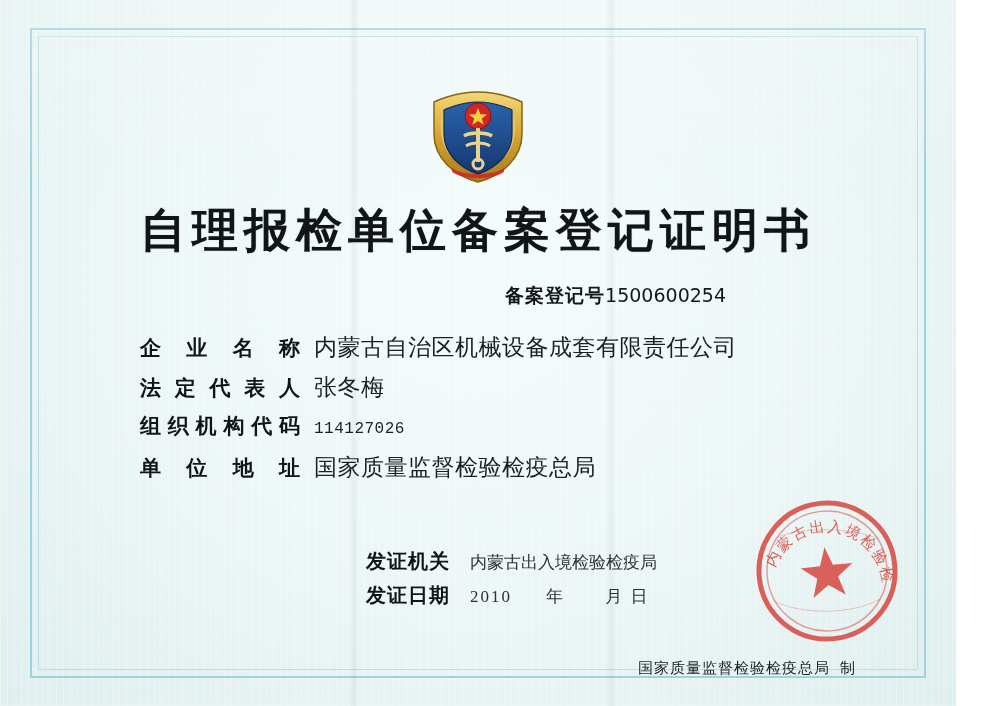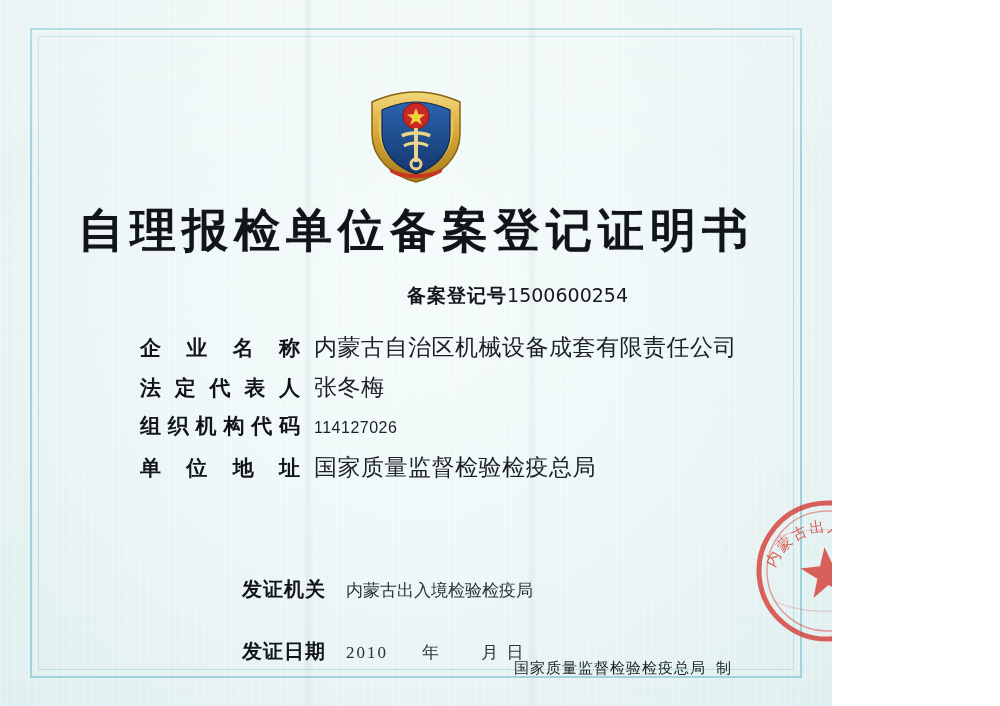--- a/index.html
+++ b/index.html
@@ -9,21 +9,21 @@
   }
   body {
     width: 1000px;
     height: 706px;
     font-family: "DejaVu Sans", "Liberation Sans", sans-serif;
     overflow: hidden;
   }
 
   #certificate {
     position: relative;
-    width: 832px;
+    width: 956px;
     height: 706px;
     background:
       radial-gradient(ellipse at 50% 40%, #f4fbfb 0%, #eef7f7 45%, #e6f2f2 75%, #dfeeef 100%);
     overflow: hidden;
   }
 
   
   #certificate::before {
     content: "";
     position: absolute;
@@ -93,21 +93,21 @@
     font-size: 46px;
     letter-spacing: 6px;
     color: #111418;
     text-shadow: 0 0 1px rgba(0,0,0,0.25);
   }
 
   
   .reg-line {
     position: absolute;
     top: 283px;
-    right: 204px;
+    right: 230px;
     font-size: 19px;
     color: #14181c;
     white-space: nowrap;
   }
   .reg-label { letter-spacing: 1px; font-weight: 600; }
   .reg-value { font-family: "DejaVu Sans", "Liberation Sans", sans-serif; letter-spacing: 0px; }
 
   
   .fields {
     position: absolute;
@@ -130,37 +130,36 @@
     letter-spacing: 0;
   }
   .field-label span { display: inline-block; }
   .field-value {
     font-size: 23px;
     color: #1b2024;
     padding-left: 14px;
     letter-spacing: 0.5px;
   }
   .field-value.mono {
-    font-family: Liberation Sans, sans-serif;
+    font-family: Liberation Mono, monospace;
     font-size: 16px;
     letter-spacing: 0.5px;
   }
 
   
   .issuer-block {
     position: absolute;
     right: 160px;
     top: 548px;
     width: 430px;
   }
   .issuer-row {
     display: flex;
     align-items: baseline;
     height: 34px;
-    margin-top: 28px;
   }
   .issuer-label {
     width: 96px;
     font-size: 20px;
     font-weight: 600;
     color: #111418;
     letter-spacing: 1px;
   }
   .issuer-value {
     font-size: 17px;

